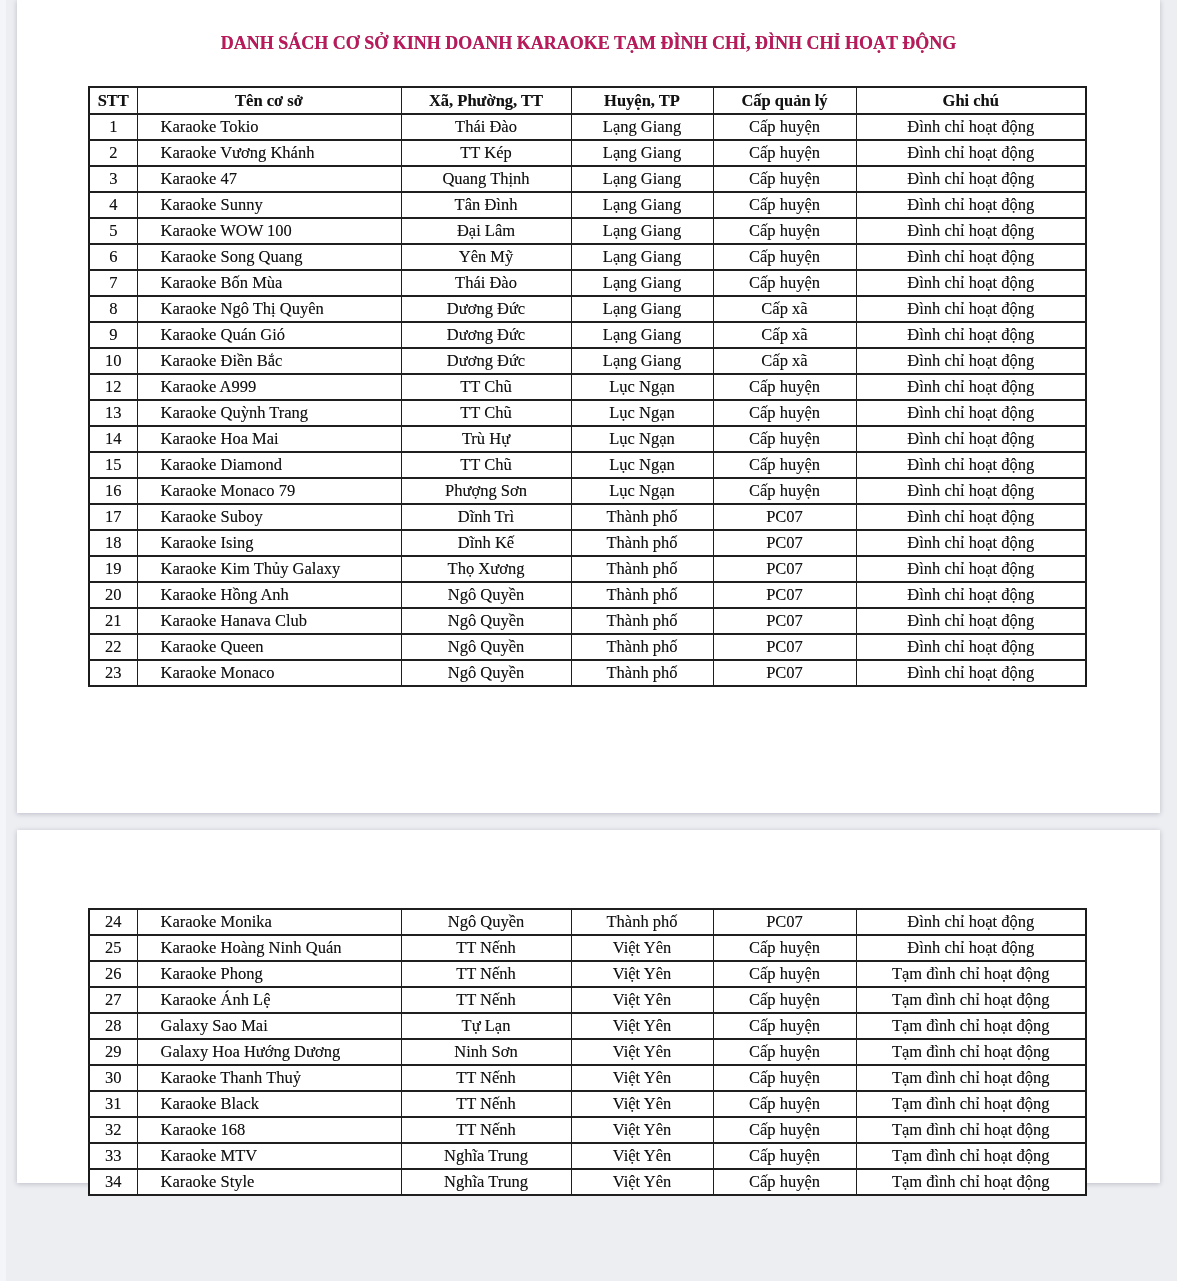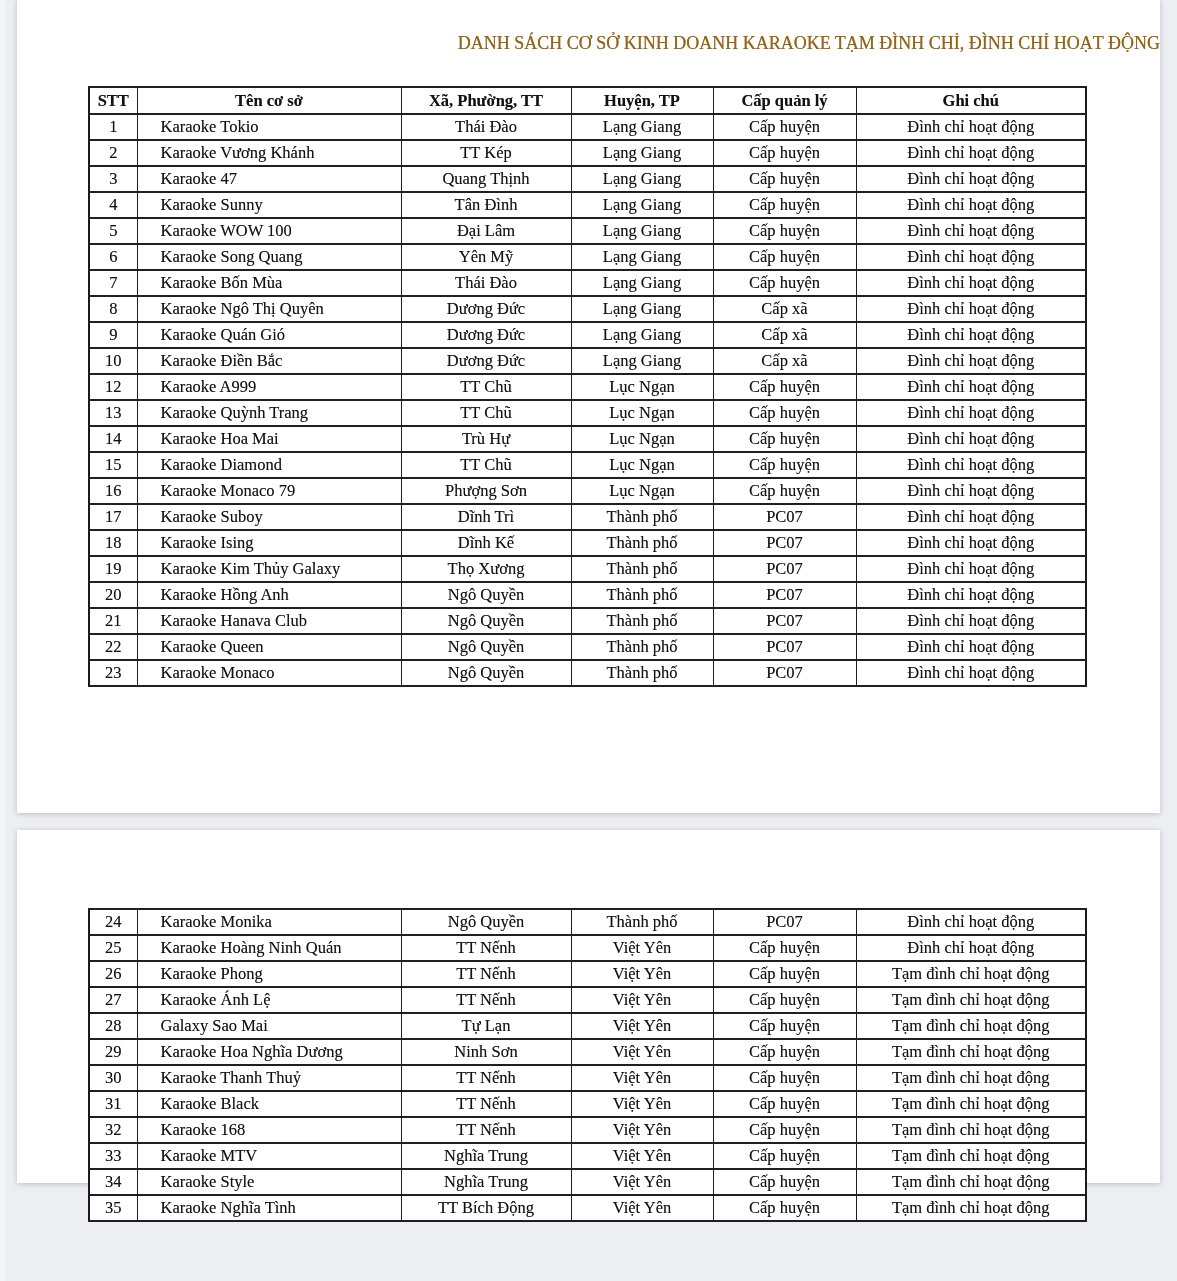--- a/index.html
+++ b/index.html
@@ -27,25 +27,25 @@
     background: #ffffff;
     box-shadow: 0 1px 5px rgba(40, 40, 70, 0.25);
   }
   #page1 { top: 0; height: 813px; }
   #page2 { top: 830px; height: 353px; }
   .doc-title {
     position: absolute;
     top: 33px;
     left: 0;
     width: 100%;
-    text-align: right;
-    font-weight: normal;
+    text-align: center;
+    font-weight: bold;
     font-size: 18px;
     letter-spacing: 0px;
-    color: #a16207;
+    color: #be185d;
     white-space: nowrap;
     text-shadow: 0 0 0.5px rgba(20,20,20,0.55);
   }
   table.doc-table {
     position: absolute;
     left: 71px;
     border-collapse: collapse;
     table-layout: fixed;
     background: #fff;
     border: 2.5px solid #1b1b1b;
@@ -329,21 +329,21 @@
         <tr>
           <td>28</td>
           <td>Galaxy Sao Mai</td>
           <td>Tự Lạn</td>
           <td>Việt Yên</td>
           <td>Cấp huyện</td>
           <td>Tạm đình chỉ hoạt động</td>
         </tr>
         <tr>
           <td>29</td>
-          <td>Karaoke Hoa Nghĩa Dương</td>
+          <td>Galaxy Hoa Hướng Dương</td>
           <td>Ninh Sơn</td>
           <td>Việt Yên</td>
           <td>Cấp huyện</td>
           <td>Tạm đình chỉ hoạt động</td>
         </tr>
         <tr>
           <td>30</td>
           <td>Karaoke Thanh Thuỷ</td>
           <td>TT Nếnh</td>
           <td>Việt Yên</td>
@@ -371,27 +371,19 @@
           <td>Karaoke MTV</td>
           <td>Nghĩa Trung</td>
           <td>Việt Yên</td>
           <td>Cấp huyện</td>
           <td>Tạm đình chỉ hoạt động</td>
         </tr>
         <tr>
           <td>34</td>
           <td>Karaoke Style</td>
           <td>Nghĩa Trung</td>
-          <td>Việt Yên</td>
-          <td>Cấp huyện</td>
-          <td>Tạm đình chỉ hoạt động</td>
-        </tr>
-        <tr>
-          <td>35</td>
-          <td>Karaoke Nghĩa Tình</td>
-          <td>TT Bích Động</td>
           <td>Việt Yên</td>
           <td>Cấp huyện</td>
           <td>Tạm đình chỉ hoạt động</td>
         </tr>
       </tbody>
   </table>
 </div>
 
 </body></html>

